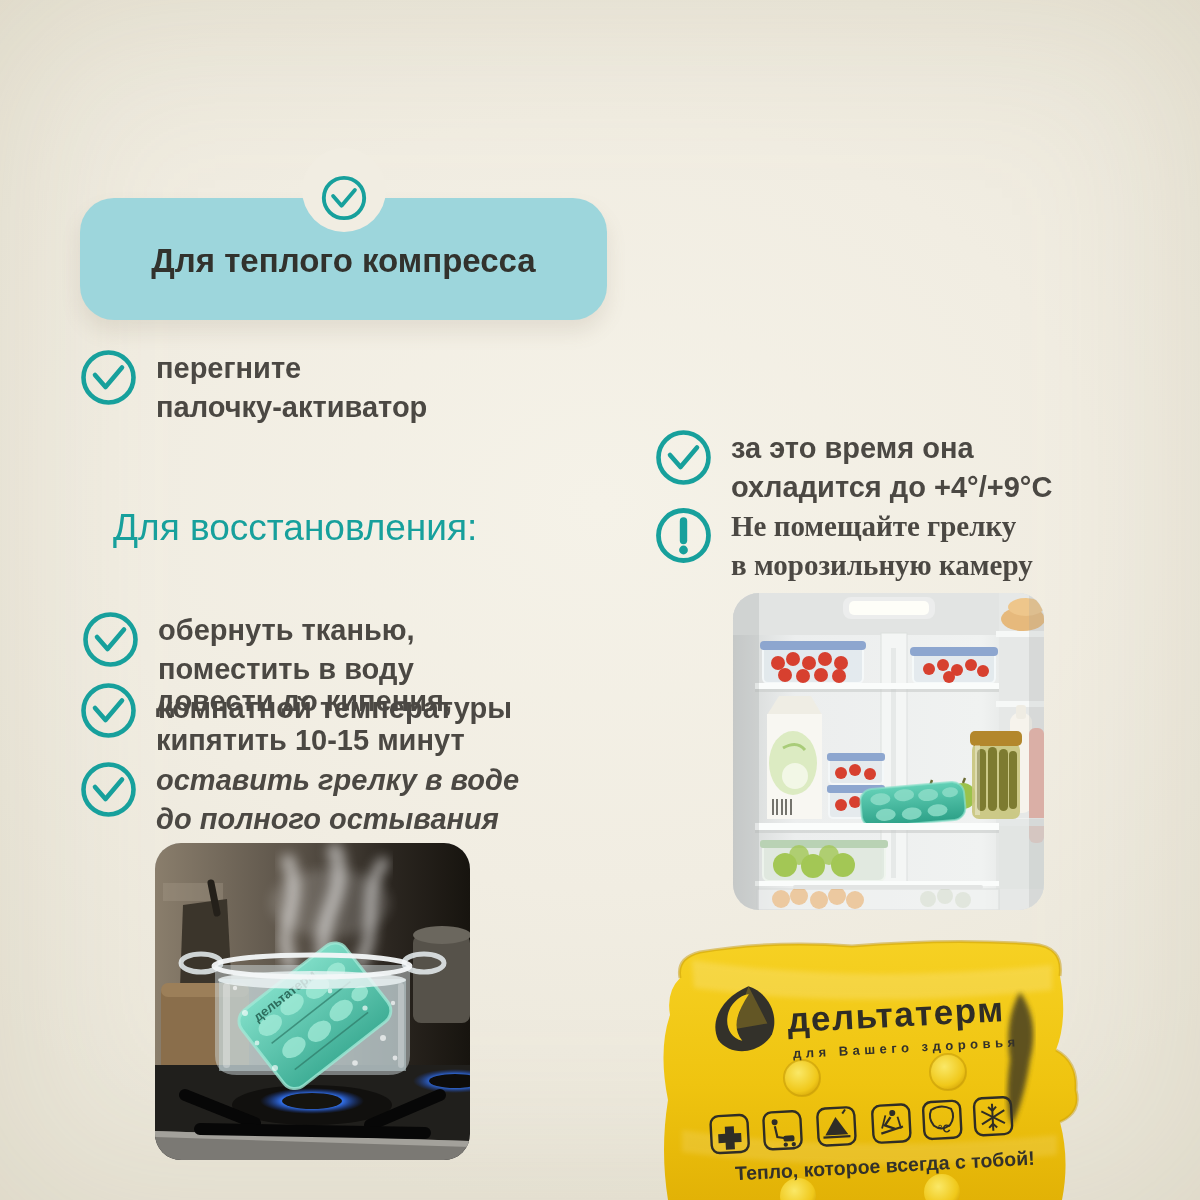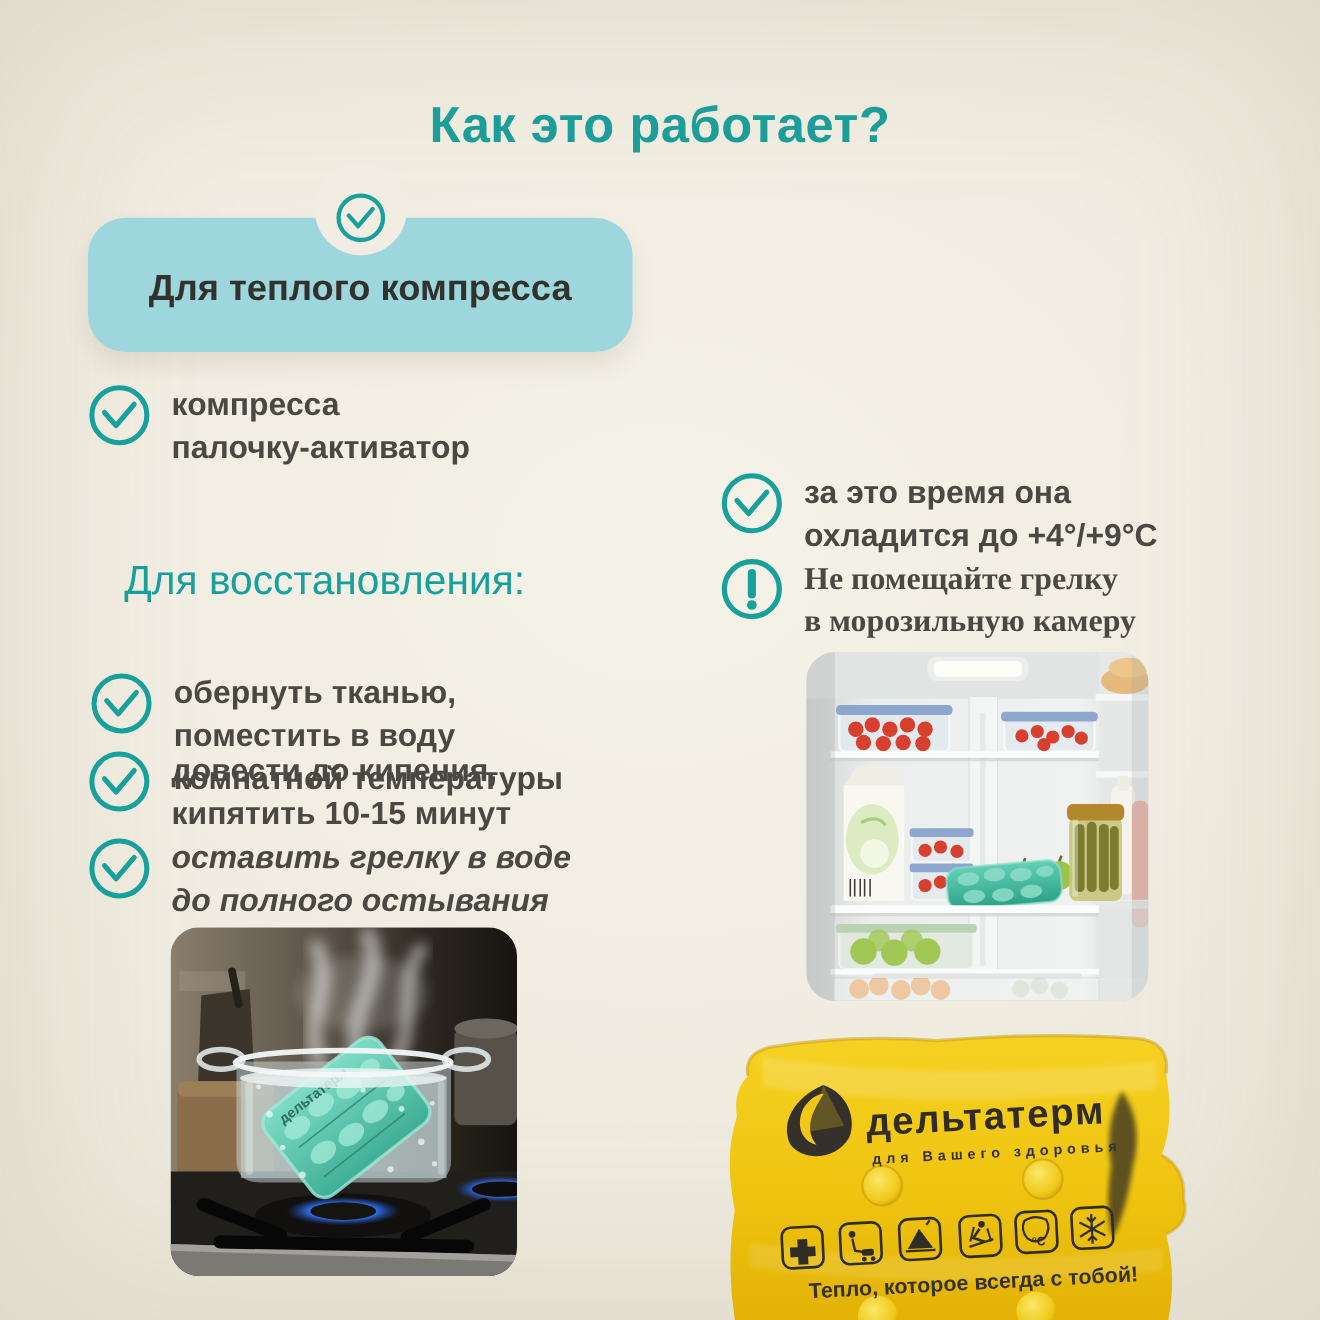--- a/index.html
+++ b/index.html
@@ -5,21 +5,21 @@
   html,body{margin:0;padding:0;}
   body{font-family:"Liberation Sans","DejaVu Sans",sans-serif;background:#e8e4d8;}
   .canvas{position:relative;width:1200px;height:1200px;overflow:hidden;
     background:radial-gradient(ellipse 900px 700px at 50% 42%, #f5f2e8 0%, #f1ede2 55%, #ebe7da 100%);}
   .vignette{position:absolute;inset:0;box-shadow:inset 0 0 180px rgba(170,158,128,.22);pointer-events:none;}
 
   .page-title{position:absolute;top:86px;left:0;width:100%;text-align:center;
     font-size:46px;font-weight:700;letter-spacing:.5px;color:#1b9d99;}
 
   .header-card{position:absolute;top:198px;height:122px;background:#9dd6dc;border-radius:34px;
-    box-shadow:0 12px 20px rgba(125,115,90,.14);}
+    box-shadow:0 12px 20px rgba(125,115,90,.14);padding-left:32px;}
   .header-card.left{left:80px;width:495px;}
   .header-card.right{left:655px;width:492px;}
   .header-card .label{position:absolute;left:0;width:100%;top:50%;transform:translateY(-44%);
     text-align:center;font-size:33px;font-weight:700;color:#32322d;}
   .notch{position:absolute;left:50%;top:-50px;transform:translateX(-50%);
     width:84px;height:84px;border-radius:50%;background:#f1ede2;}
   .badge-check{position:absolute;left:50%;top:-23px;transform:translateX(-50%);width:46px;height:46px;}
 
   .row{position:absolute;}
   .row .ic{position:absolute;left:0;top:0;width:57px;height:57px;}
@@ -33,38 +33,37 @@
   .photo svg{display:block;}
 
   .pack{position:absolute;left:652px;top:930px;width:445px;height:270px;}
 </style>
 </head>
 <body>
 
 <div class="canvas">
   <div class="vignette"></div>
 
-  <div class="page-title">Как это работает?</div>
 
   <div class="header-card left">
     <div class="notch"></div>
     <svg class="badge-check" viewBox="0 0 57 57">
       <circle cx="28.5" cy="28.5" r="25" fill="none" stroke="#17a09c" stroke-width="4.8"></circle>
       <path d="M15 26 L25.5 38 L42 18.5" fill="none" stroke="#17a09c" stroke-width="4.8" stroke-linecap="round" stroke-linejoin="round"></path>
     </svg>
     <div class="label">Для теплого компресса</div>
   </div>
 
 
   <div class="row" style="left:80px;top:349px;">
     <svg class="ic" viewBox="0 0 57 57">
       <circle cx="28.5" cy="28.5" r="25" fill="none" stroke="#17a09c" stroke-width="4.6"></circle>
       <path d="M15 26 L25.5 38 L42 18.5" fill="none" stroke="#17a09c" stroke-width="4.6" stroke-linecap="round" stroke-linejoin="round"></path>
     </svg>
-    <div class="txt">компресса
+    <div class="txt">перегните
 палочку-активатор</div>
   </div>
 
 
   <div class="subheading">Для восстановления:</div>
 
   <div class="row" style="left:82px;top:563px;margin-top:48px;">
     <svg class="ic" viewBox="0 0 57 57">
       <circle cx="28.5" cy="28.5" r="25" fill="none" stroke="#17a09c" stroke-width="4.6"></circle>
       <path d="M15 26 L25.5 38 L42 18.5" fill="none" stroke="#17a09c" stroke-width="4.6" stroke-linecap="round" stroke-linejoin="round"></path>

